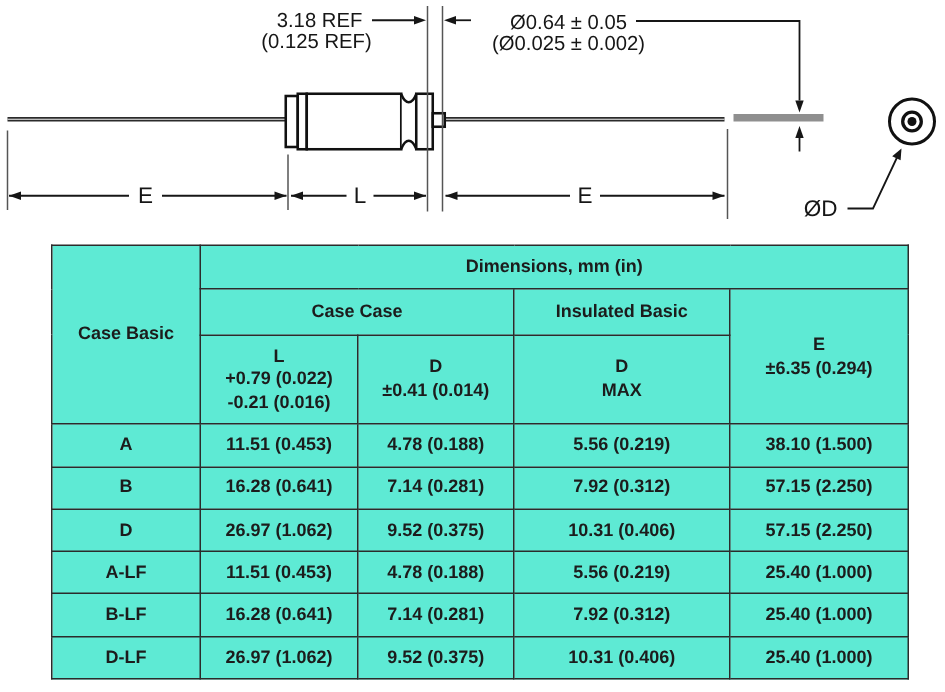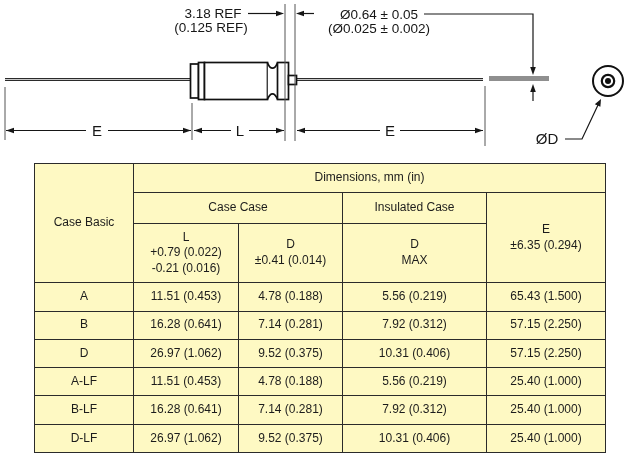--- a/index.html
+++ b/index.html
@@ -6,21 +6,21 @@
   #stage{position:relative;width:630px;height:461px;background:#fff;
          font-family:"Liberation Sans",sans-serif;color:#1a1a1a;overflow:hidden;}
   #drawing{position:absolute;left:0;top:0;}
   svg text{fill:#161616;}
   .callout-text{font-size:13.5px;}
   .dim-letter{font-size:15px;}
 
   #spec-table{position:absolute;left:34px;top:163px;width:571px;height:290px;
               border-collapse:collapse;table-layout:fixed;font-size:12px;color:#1c1c1c;}
   #spec-table td,#spec-table th{border:1px solid #2b2b2b;text-align:center;vertical-align:middle;
-              padding:0;font-weight:normal;line-height:1.3;background:#fef9c3;}
+              padding:0;font-weight:bold;line-height:1.3;background:#5eead4;}
   .col-case{width:99px;}  .col-l{width:105px;} .col-db{width:104px;}
   .col-di{width:144px;}   .col-e{width:119px;}
   .h-row1{height:29px;} .h-row2{height:30px;} .h-row3{height:59px;} .d-row{height:28px;}
 </style>
 </head>
 <body>
 
 <div id="stage">
 
   <svg id="drawing" width="630" height="160" viewBox="0 0 630 160">
@@ -117,21 +117,21 @@
         <col class="col-di">
         <col class="col-e">
     </colgroup>
     <tbody>
       <tr class="h-row1">
         <td rowspan="3">Case Basic</td>
         <td colspan="4">Dimensions, mm (in)</td>
       </tr>
       <tr class="h-row2">
         <td colspan="2">Case Case</td>
-        <td>Insulated Case</td>
+        <td>Insulated Basic</td>
         <td rowspan="2">
           <span>E</span><br>
           <span>±6.35 (0.294)</span>
         </td>
       </tr>
       <tr class="h-row3">
         <td>
           <span>L</span><br>
           <span>+0.79 (0.022)</span><br>
           <span>-0.21 (0.016)</span>
@@ -144,21 +144,21 @@
           <span>D</span><br>
           <span>MAX</span>
         </td>
       </tr>
 
       <tr class="d-row">
         <td>A</td>
         <td>11.51 (0.453)</td>
         <td>4.78 (0.188)</td>
         <td>5.56 (0.219)</td>
-        <td>65.43 (1.500)</td>
+        <td>38.10 (1.500)</td>
       </tr>
       <tr class="d-row">
         <td>B</td>
         <td>16.28 (0.641)</td>
         <td>7.14 (0.281)</td>
         <td>7.92 (0.312)</td>
         <td>57.15 (2.250)</td>
       </tr>
       <tr class="d-row">
         <td>D</td>

